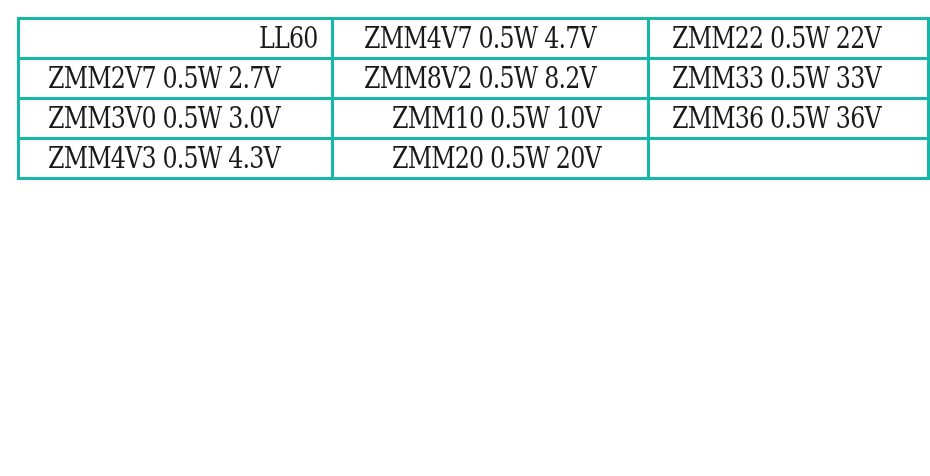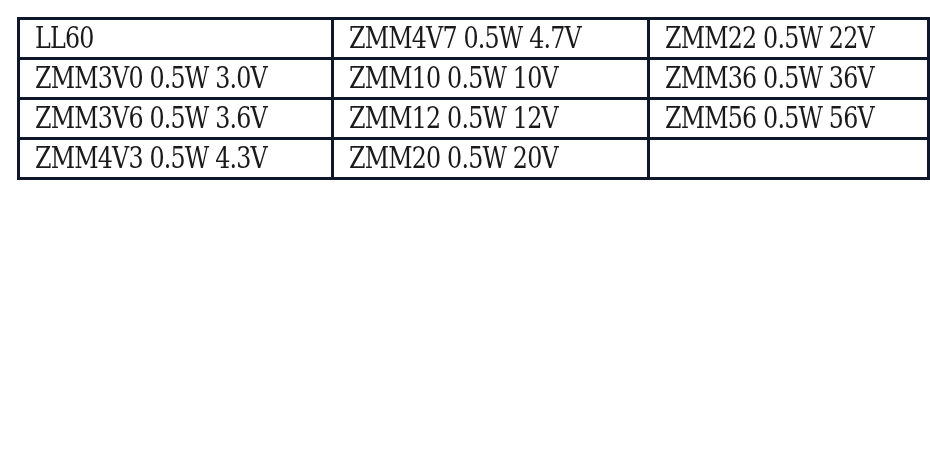--- a/index.html
+++ b/index.html
@@ -4,50 +4,51 @@
 <style>
   html, body { margin:0; padding:0; background:#ffffff; }
   body { width:930px; height:476px; position:relative; overflow:hidden; }
   table.parts {
     position:absolute; left:17px; top:17px;
     border-collapse:collapse;
     font-family:"DejaVu Serif","Liberation Serif",serif;
     font-size:29px; color:#1a1a1a;
   }
   table.parts td {
-    border:3px solid #0f172a;
+    border:3px solid #14b8a6;
     height:37px; padding:0 0 0 15px;
     white-space:nowrap; line-height:37px;
     letter-spacing:-1px;
     transform-origin:left;
+    text-align:right;
   }
   td.c1 { width:302px; }
   td.c2 { width:305px; }
   td.c3 { width:266px;margin-left:44px; }
   .txt { display:inline-block; transform:scaleX(0.82); transform-origin:left center; }
 </style>
 </head>
 <body>
 
 <table class="parts">
   <tbody id="tbody">
       <tr>
         <td class="c1"><span class="txt">LL60</span></td>
         <td class="c2"><span class="txt">ZMM4V7  0.5W  4.7V</span></td>
         <td class="c3"><span class="txt">ZMM22  0.5W  22V</span></td>
       </tr>
       <tr>
+        <td class="c1"><span class="txt">ZMM2V7  0.5W  2.7V</span></td>
+        <td class="c2"><span class="txt">ZMM8V2  0.5W  8.2V</span></td>
+        <td class="c3"><span class="txt">ZMM33  0.5W  33V</span></td>
+      </tr>
+      <tr>
         <td class="c1"><span class="txt">ZMM3V0  0.5W  3.0V</span></td>
         <td class="c2"><span class="txt">ZMM10  0.5W  10V</span></td>
         <td class="c3"><span class="txt">ZMM36  0.5W  36V</span></td>
-      </tr>
-      <tr>
-        <td class="c1"><span class="txt">ZMM3V6  0.5W  3.6V</span></td>
-        <td class="c2"><span class="txt">ZMM12  0.5W  12V</span></td>
-        <td class="c3"><span class="txt">ZMM56  0.5W  56V</span></td>
       </tr>
       <tr>
         <td class="c1"><span class="txt">ZMM4V3  0.5W  4.3V</span></td>
         <td class="c2"><span class="txt">ZMM20  0.5W  20V</span></td>
         <td class="c3"><span class="txt"></span></td>
       </tr>
     </tbody>
 </table>
 
 </body></html>

